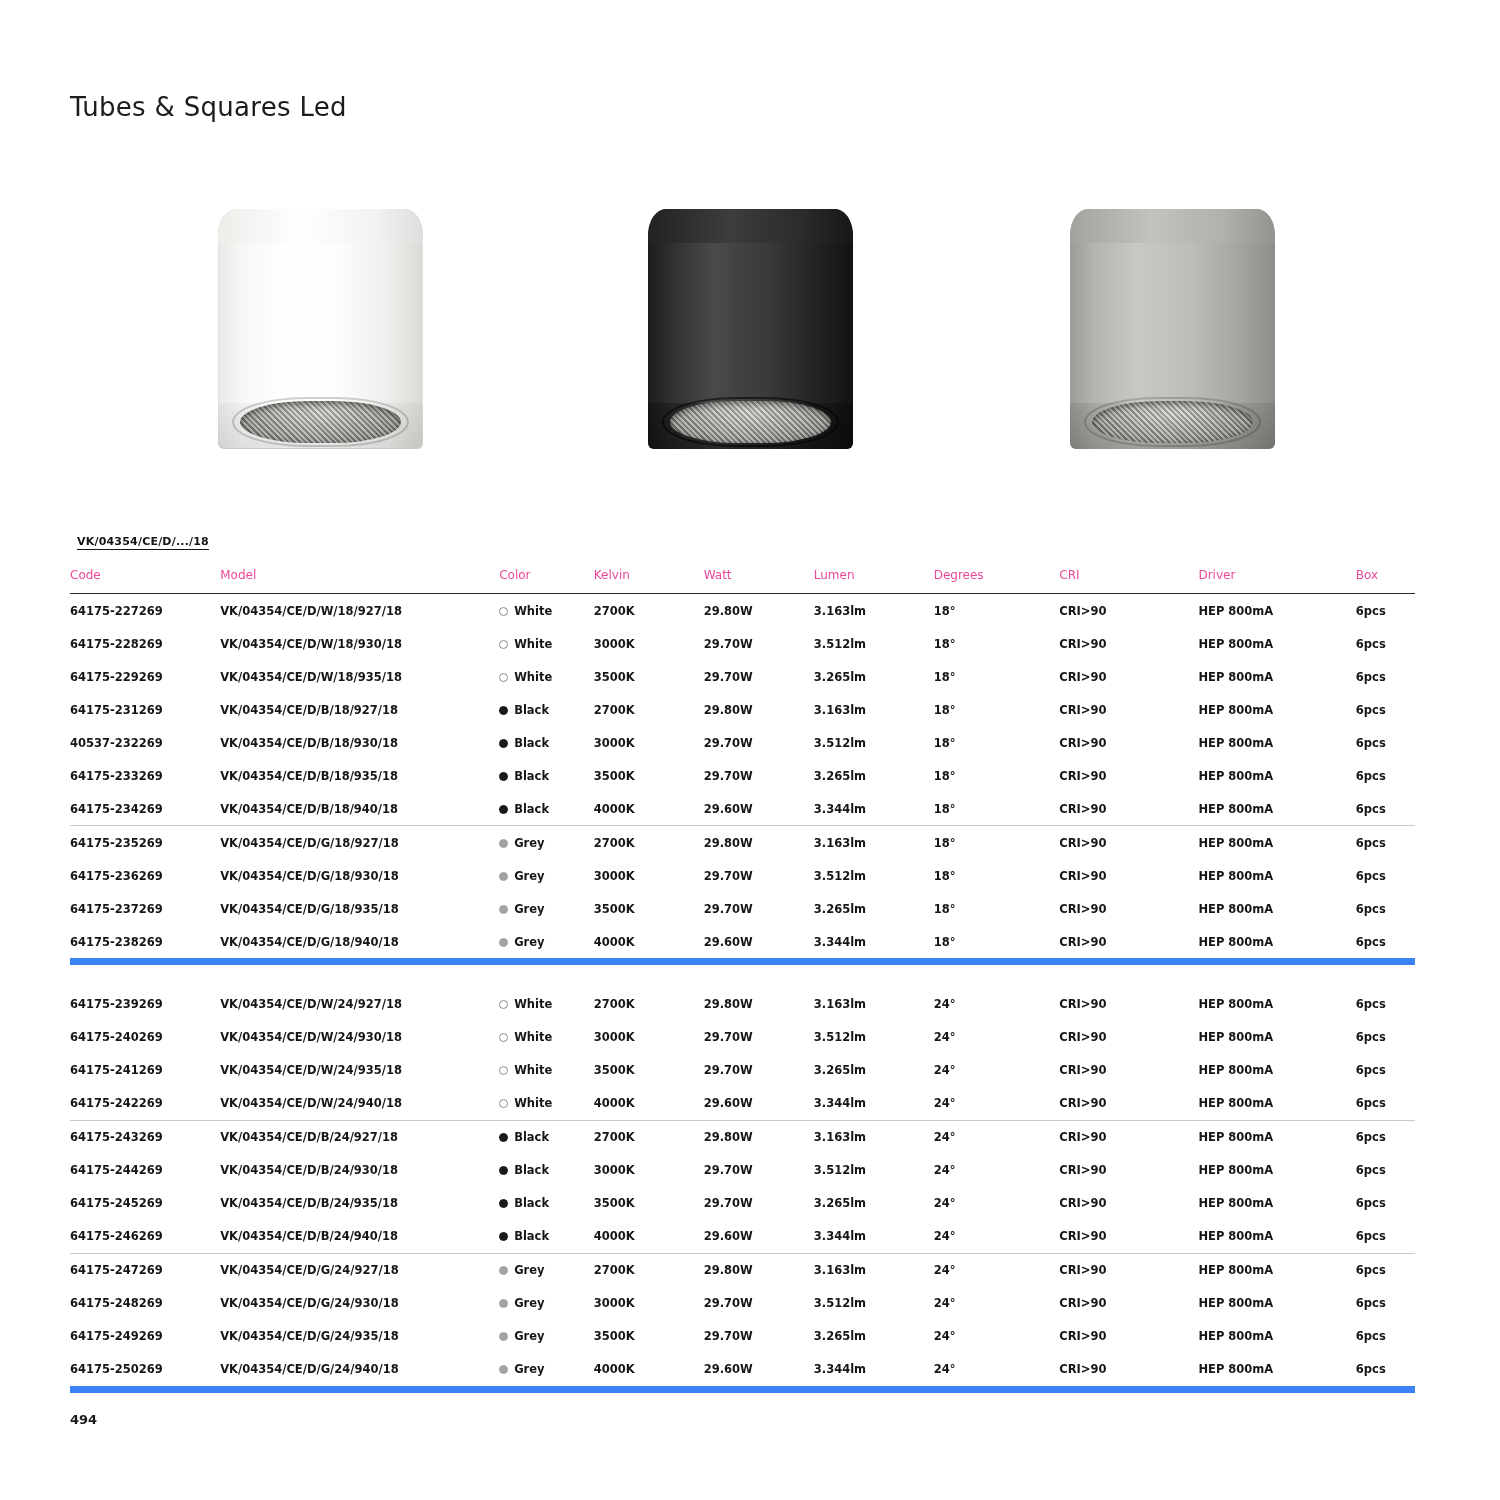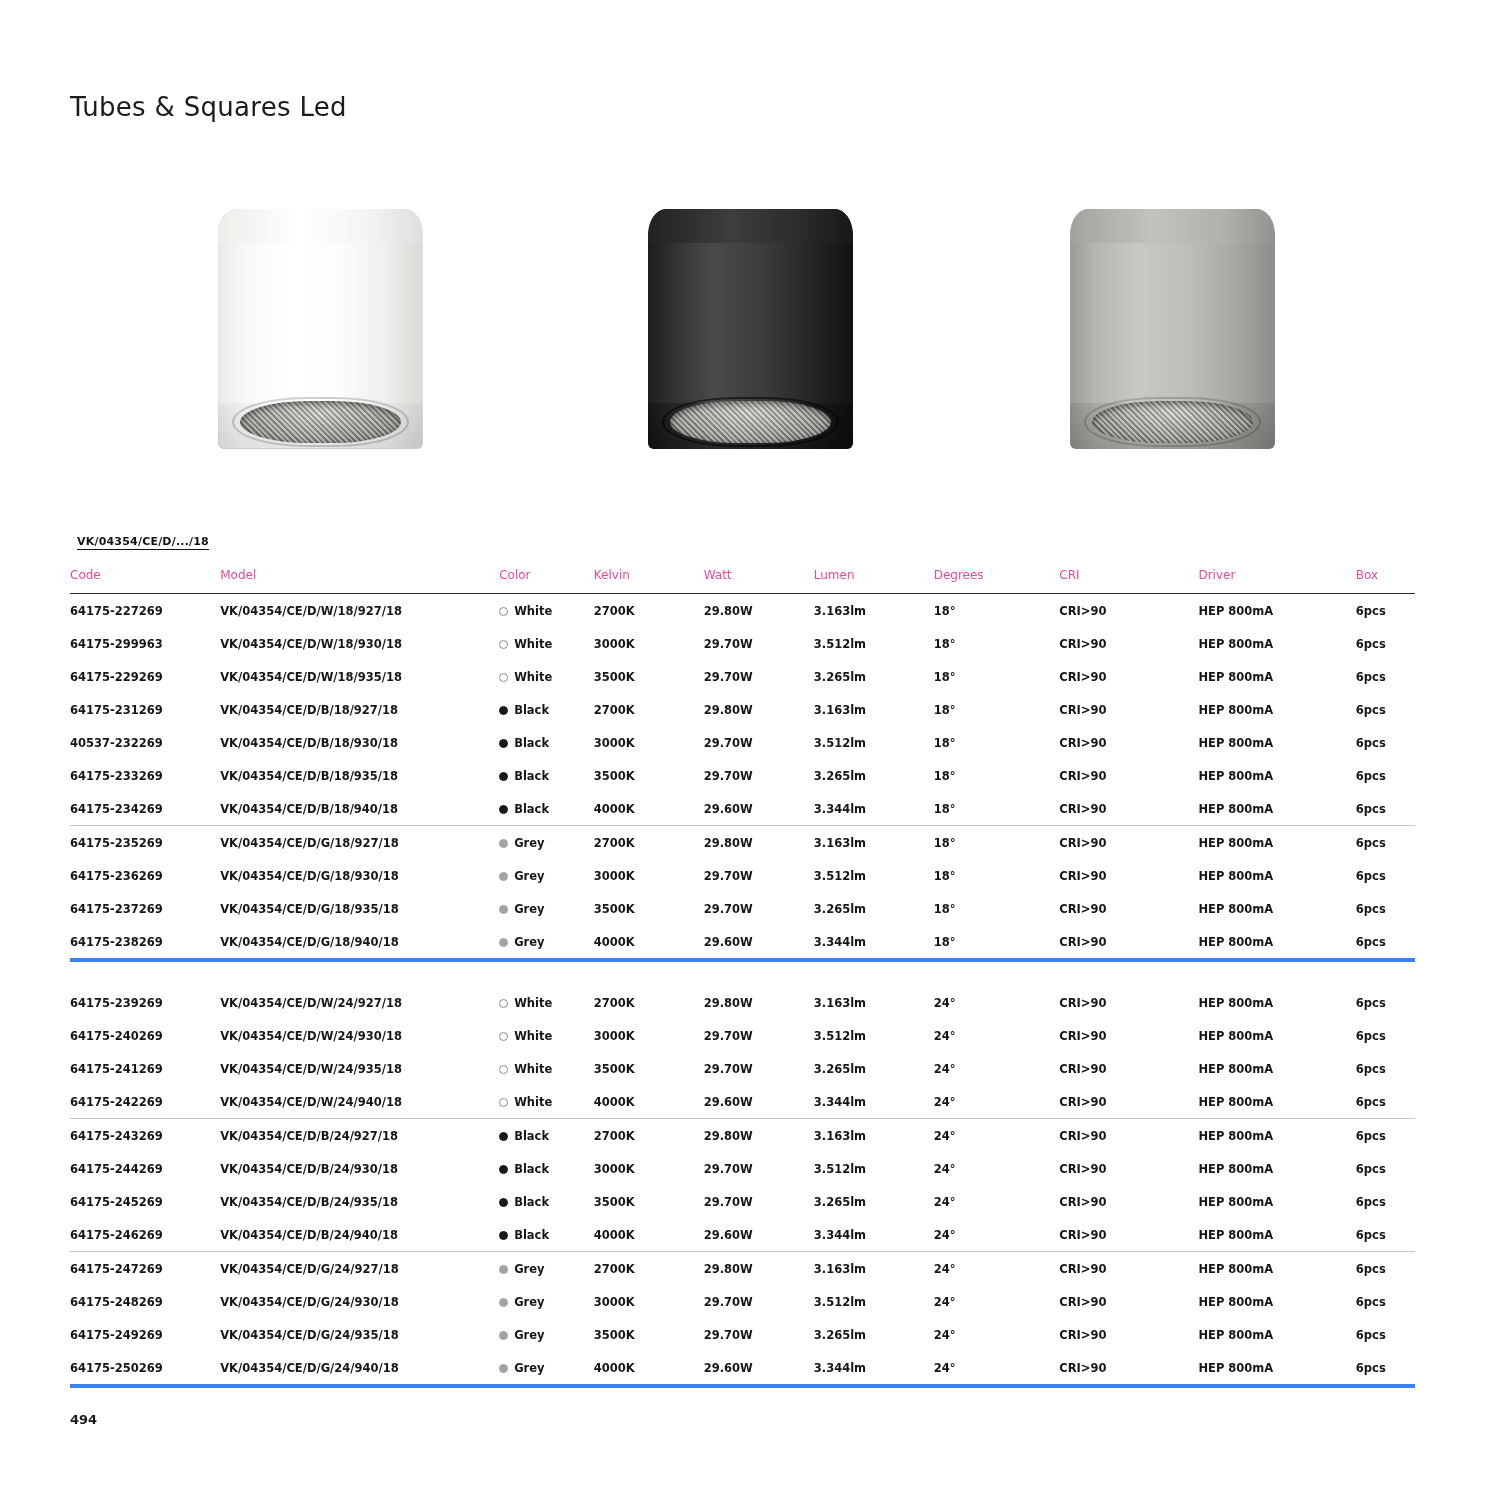--- a/index.html
+++ b/index.html
@@ -155,21 +155,21 @@
     padding: 9.5px 0 9.5px 0;
     font-weight: 700;
     color: #161616;
     white-space: nowrap;
     font-size: 11.5px;
   }
   table.spec tr.group-end td {
     border-bottom: 1px solid #c9c9c9;
   }
   table.spec tr.block-end td {
-    border-bottom: 4px solid #3b82f6;
+    border-bottom: 7px solid #3b82f6;
   }
   table.spec tr.spacer td {
     padding: 0;
     height: 26px;
     border-bottom: none;
   }
   
   .c-code   { width: 152px; }
   .c-model  { width: 282px; }
   .c-color  { width: 96px; }
@@ -272,21 +272,21 @@
           <td><span class="swatch white"></span><span>White</span></td>
           <td>2700K</td>
           <td>29.80W</td>
           <td>3.163lm</td>
           <td>18°</td>
           <td>CRI&gt;90</td>
           <td>HEP 800mA</td>
           <td>6pcs</td>
         </tr>
         <tr>
-          <td>64175-299963</td>
+          <td>64175-228269</td>
           <td>VK/04354/CE/D/W/18/930/18</td>
           <td><span class="swatch white"></span><span>White</span></td>
           <td>3000K</td>
           <td>29.70W</td>
           <td>3.512lm</td>
           <td>18°</td>
           <td>CRI&gt;90</td>
           <td>HEP 800mA</td>
           <td>6pcs</td>
         </tr>

